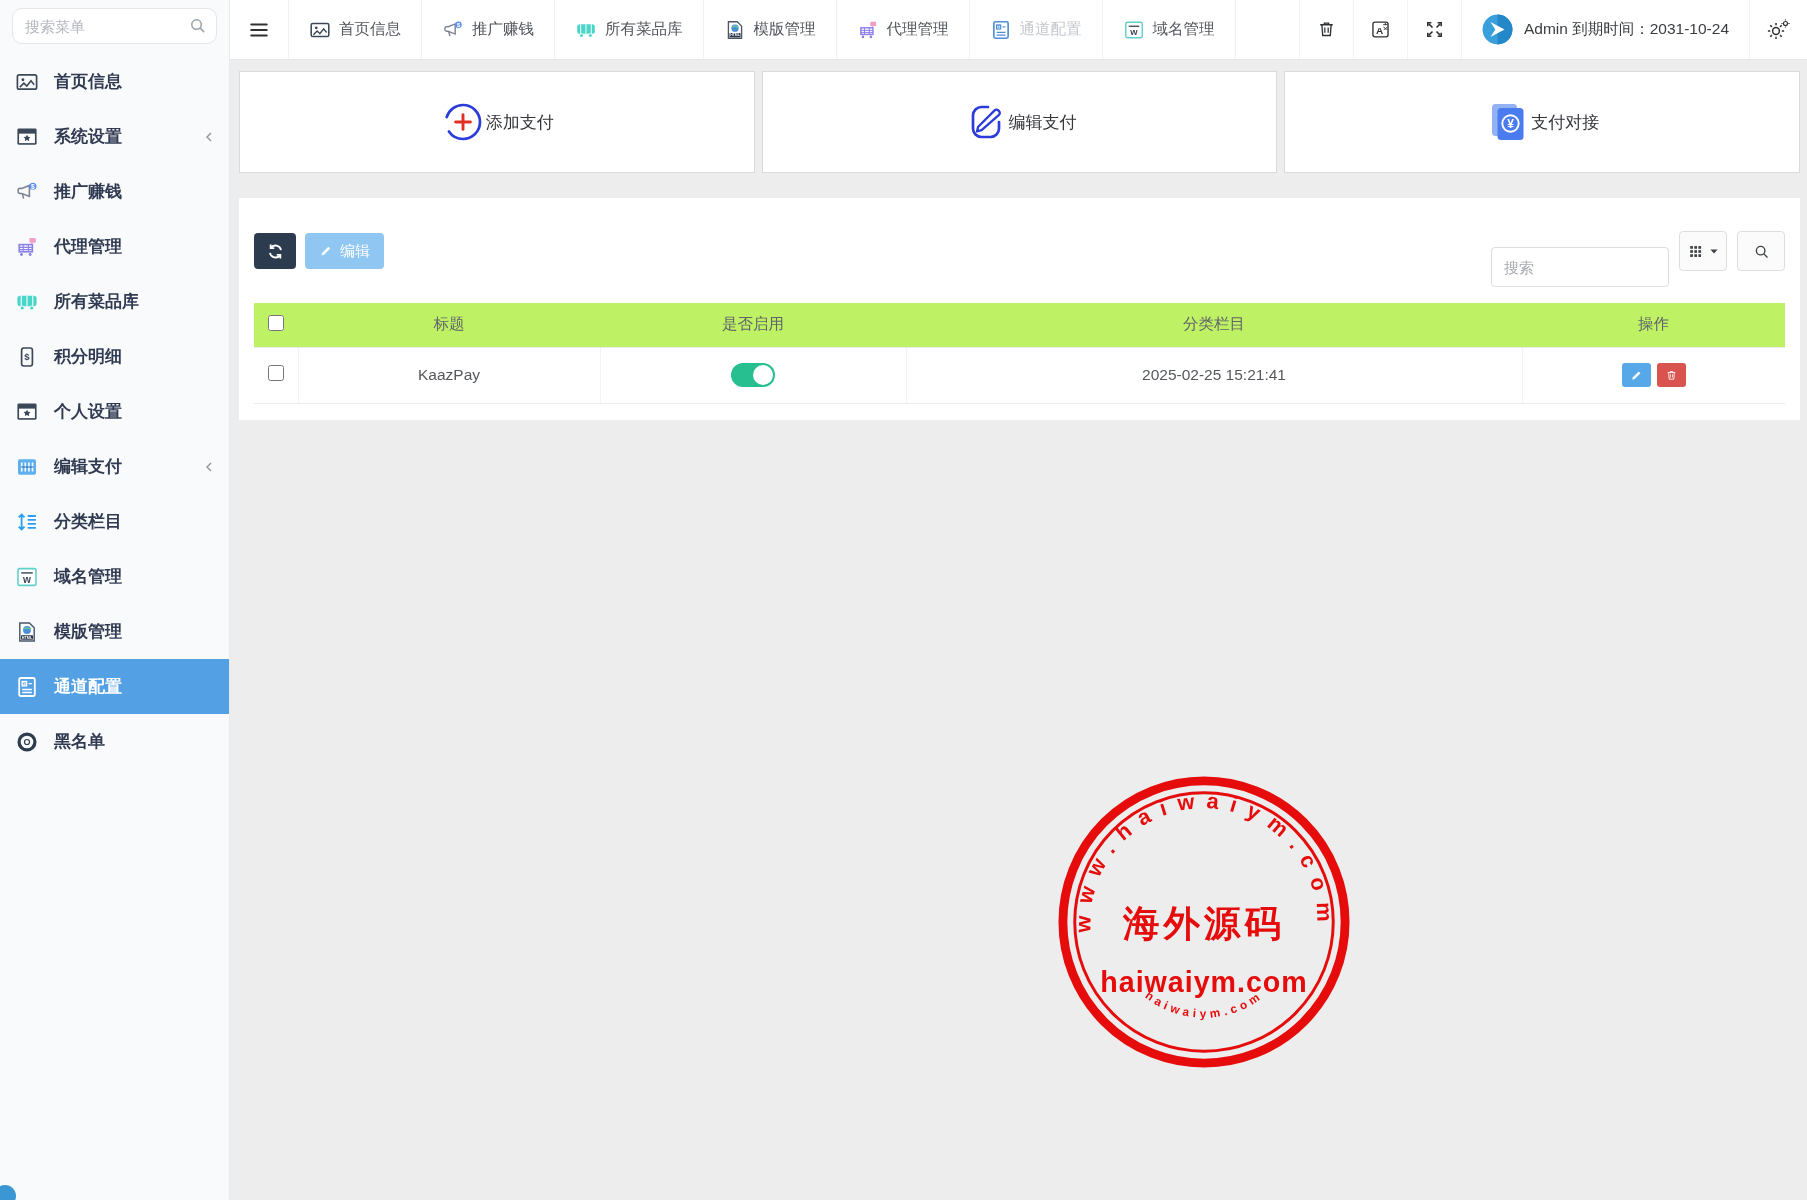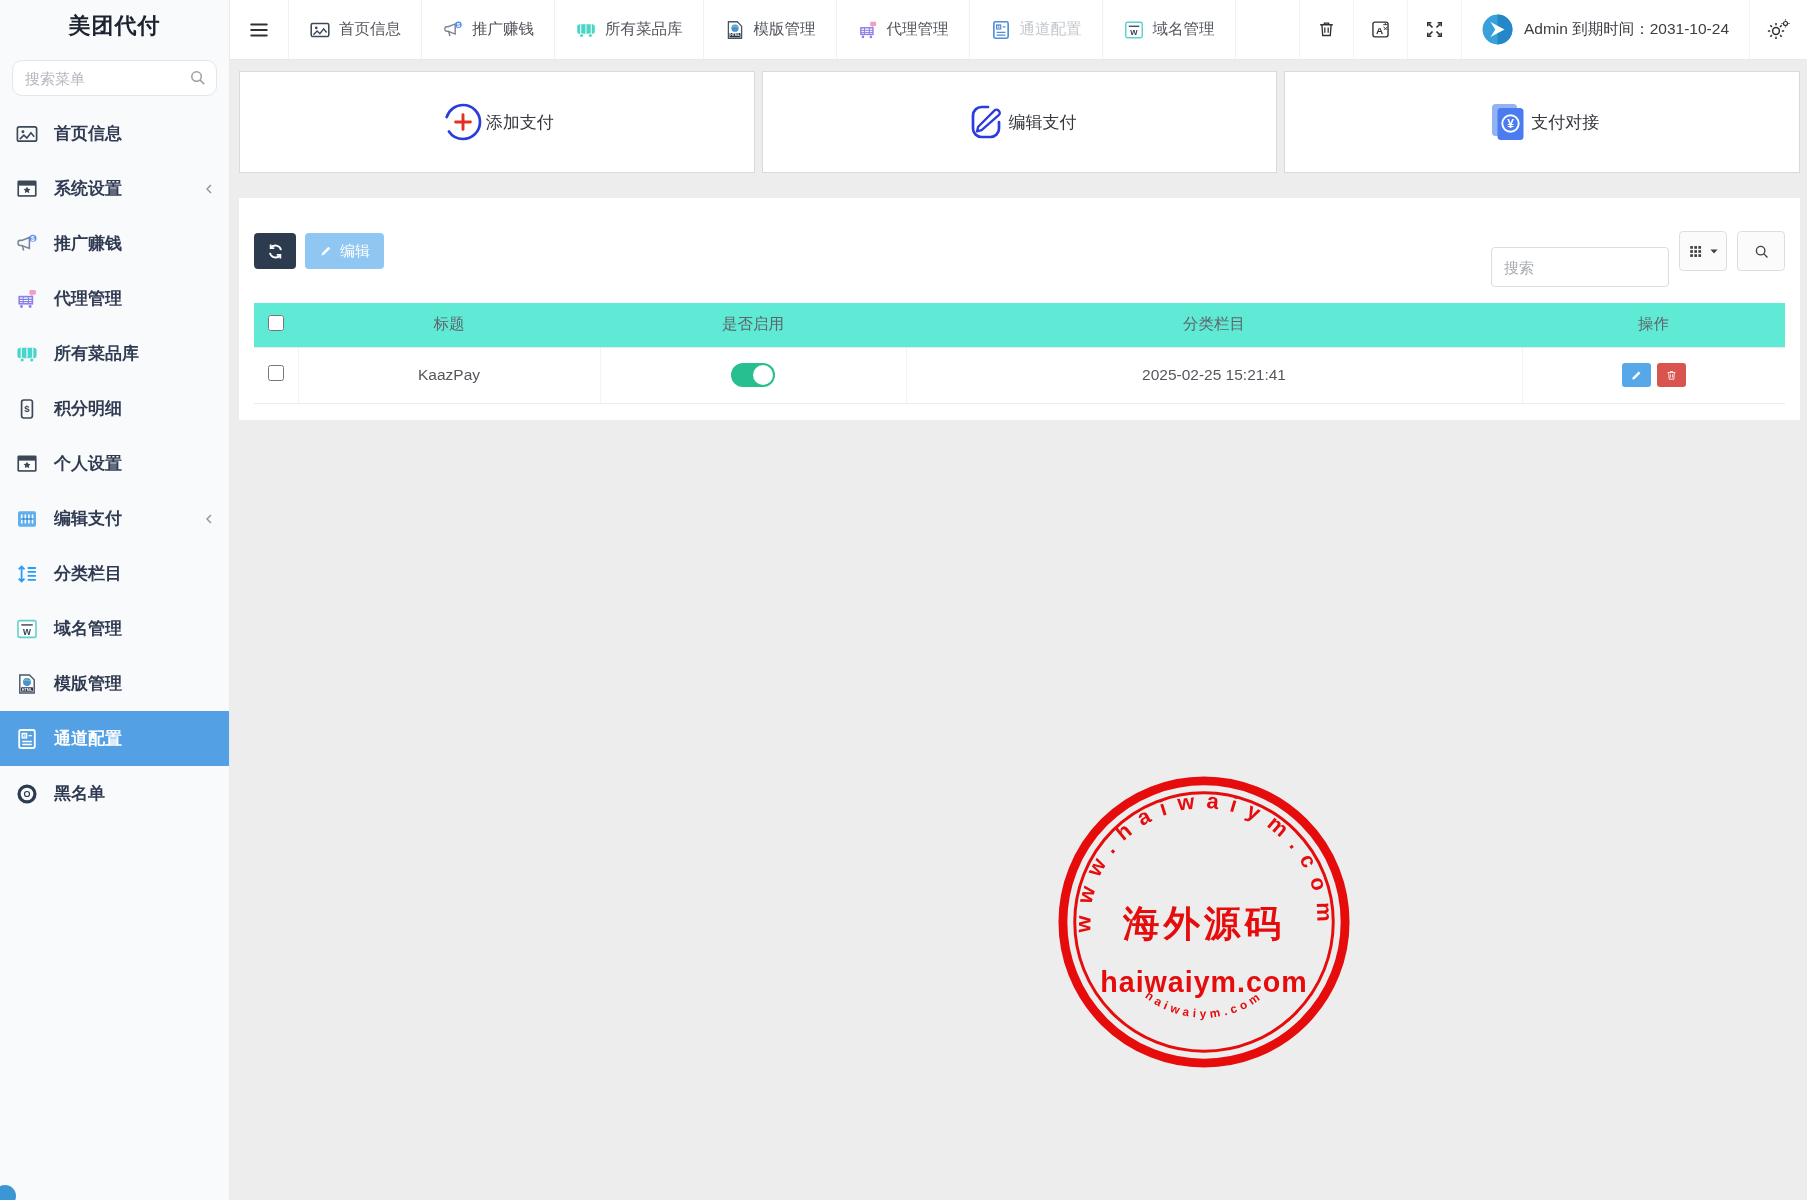--- a/index.html
+++ b/index.html
@@ -73,21 +73,21 @@
   .tb-right { margin-left:auto; display:flex; align-items:center; }
   .tb-search { width:178px; height:40px; border:1px solid #dcdee0; border-radius:4px;
                padding:0 12px; font-size:15px; color:#333; outline:none; background:#fff;margin-top:32px; }
   .tb-search::placeholder { color:#a8acb2; }
   .btn-gray { width:48px; height:40px; background:#fbfbfb; border:1px solid #dcdee0;
               border-radius:4px; margin-left:10px; gap:4px; }
   .btn-gray .icon { width:17px; height:17px; color:#3f4348; }
   .btn-gray .caret { width:10px; height:10px; color:#3f4348; }
 
   table.grid { width:100%; border-collapse:collapse; margin-top:16px; table-layout:fixed; }
-  table.grid th { background:#5eead4; height:44px; font-weight:400; font-size:15.5px; color:#60646a;
+  table.grid th { background:#bef264; height:44px; font-weight:400; font-size:15.5px; color:#60646a;
                   text-align:center; border-bottom:1px solid #e9eaeb; }
   table.grid td { height:56px; text-align:center; font-size:15.5px; color:#55585d;
                   border-bottom:1px solid #ececed; border-left:1px solid #f3f3f4; background:#fff; }
   table.grid td:first-child { border-left:none; }
   table.grid input[type=checkbox] { width:16px; height:16px; cursor:pointer; }
   .toggle { display:inline-block; width:44px; height:24px; border-radius:12px; background:#27bf8f;
             position:relative; cursor:pointer; vertical-align:middle; }
   .toggle::after { content:""; position:absolute; top:2px; right:2px; width:20px; height:20px;
                    border-radius:50%; background:#fff; }
   .act-btn { width:29px; height:24px; border:none; border-radius:3px; cursor:pointer;
@@ -100,21 +100,20 @@
   .stamp { position:absolute; left:1056px; top:774px; width:296px; height:296px;
            opacity:.95; pointer-events:none; z-index:9; }
   .icon svg { display:block; width:100%; height:100%; }
 </style>
 </head>
 <body>
 
 <div class="app">
 
   <aside class="sidebar">
-    <div class="brand">美团代付</div>
     <div class="menu-search">
       <input type="text" placeholder="搜索菜单" style="">
       <span class="icon">
           <svg viewBox="0 0 20 20">
             <circle cx="9" cy="9" r="5" fill="none" stroke="currentColor" stroke-width="1.6"></circle>
             <path d="M12.8 12.8L17 17" stroke="currentColor" stroke-width="1.6"></path>
           </svg>
         </span>
     </div>
     <nav class="menu">

